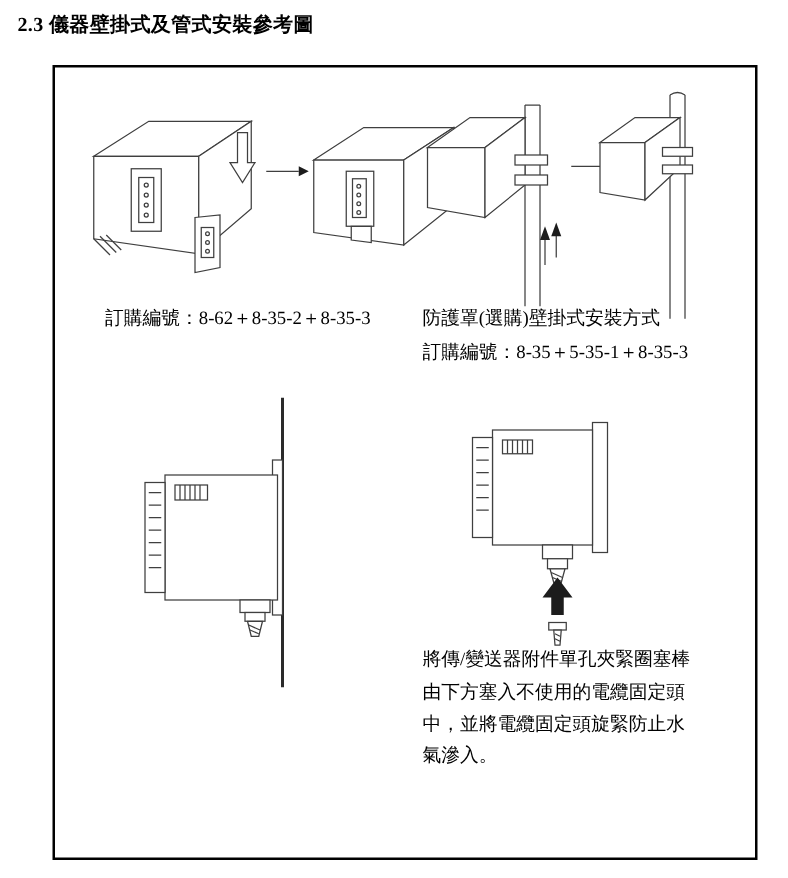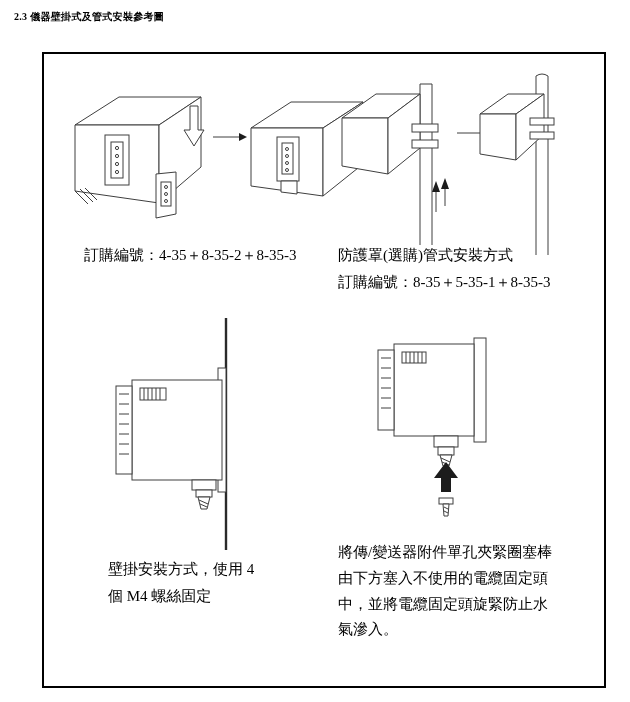--- a/index.html
+++ b/index.html
@@ -3,21 +3,21 @@
 <meta charset="utf-8">
 <style>
   * { margin:0; padding:0; box-sizing:border-box; }
   html,body { background:#ffffff; }
   body {
     width:630px; height:702px;
     font-family:"Liberation Serif","DejaVu Serif",serif;
     color:#000;
   }
   .page { position:relative; width:630px; height:702px; background:#fff; overflow:hidden; }
-  .heading { position:absolute; left:14px; top:10px; font-size:10px; font-weight:bold; letter-spacing:.3px; }
+  .heading { position:absolute; left:14px; top:10px; font-size:16px; font-weight:bold; letter-spacing:.3px; }
   .frame { position:absolute; left:42px; top:52px; width:564px; height:636px; border:2px solid #000; background:#fff; }
   .fig { position:absolute; }
   .fig svg { display:block; }
   .caption { position:absolute; font-size:15px; line-height:1.8; }
   .ln  { stroke:#3f3f3f; fill:none; stroke-width:1; }
   .lnf { stroke:#3f3f3f; fill:#ffffff; stroke-width:1; }
   .blk { fill:#1c1c1c; stroke:none; }
   .wall { stroke:#2a2a2a; stroke-width:2.4; }
 </style>
 </head>
@@ -117,25 +117,25 @@
       <path class="ln" d="M58,4 Q64,0 70,4"></path>
       <polygon class="lnf" points="2,42 30,22 66,22 38,42"></polygon>
       <polygon class="lnf" points="2,42 38,42 38,88 2,82"></polygon>
       <polygon class="lnf" points="38,42 66,22 66,62 38,88"></polygon>
       <rect class="lnf" x="52" y="46" width="24" height="7"></rect>
       <rect class="lnf" x="52" y="60" width="24" height="7"></rect>
     </svg>
   </div>
 
   <div class="caption" style="left:84px; top:242px;">
-    <div>訂購編號：4-35＋8-35-2＋8-35-3</div>
+    <div>訂購編號：8-62＋8-35-2＋8-35-3</div>
   </div>
 
   <div class="caption" style="left:338px; top:242px;">
-    <div>防護罩(選購)管式安裝方式</div>
+    <div>防護罩(選購)壁掛式安裝方式</div>
     <div>訂購編號：8-35＋5-35-1＋8-35-3</div>
   </div>
 
   <div class="fig" style="left:106px; top:318px;">
     <svg width="140" height="232" viewBox="0 0 140 232">
       <line class="wall" x1="120" y1="0" x2="120" y2="232"></line>
       <rect class="lnf" x="112" y="50" width="8" height="124"></rect>
       <rect class="lnf" x="26" y="62" width="90" height="100"></rect>
       <rect class="lnf" x="10" y="68" width="16" height="88"></rect>
       <line class="ln" x1="13" y1="76" x2="23" y2="76"></line>
@@ -152,21 +152,20 @@
       <line class="ln" x1="50" y1="70" x2="50" y2="82"></line>
       <line class="ln" x1="54" y1="70" x2="54" y2="82"></line>
       <rect class="lnf" x="86" y="162" width="24" height="10"></rect>
       <rect class="lnf" x="90" y="172" width="16" height="7"></rect>
       <polygon class="lnf" points="92,179 104,179 101,191 95,191"></polygon>
       <line class="ln" x1="93" y1="182" x2="102" y2="186"></line>
       <line class="ln" x1="94" y1="186" x2="101" y2="189"></line>
     </svg>
   </div>
 
-  <div class="caption" style="left:108px; top:556px; width:158px;">壁掛安裝方式，使用 4 個 M4 螺絲固定</div>
 
   <div class="fig" style="left:372px; top:336px;">
     <svg width="130" height="185" viewBox="0 0 130 185">
       <rect class="lnf" x="102" y="2" width="12" height="104"></rect>
       <rect class="lnf" x="22" y="8" width="80" height="92"></rect>
       <rect class="lnf" x="6" y="14" width="16" height="80"></rect>
       <line class="ln" x1="9" y1="22" x2="19" y2="22"></line>
       <line class="ln" x1="9" y1="32" x2="19" y2="32"></line>
       <line class="ln" x1="9" y1="42" x2="19" y2="42"></line>
       <line class="ln" x1="9" y1="52" x2="19" y2="52"></line>
@@ -188,15 +187,15 @@
       </g>
       <g>
         <rect class="lnf" x="67" y="162" width="14" height="6"></rect>
         <polygon class="lnf" points="71,168 77,168 76,180 72,180"></polygon>
         <line class="ln" x1="72" y1="171" x2="76" y2="173"></line>
         <line class="ln" x1="72" y1="175" x2="76" y2="177"></line>
       </g>
     </svg>
   </div>
 
-  <div class="caption" style="left:338px; top:516px; width:216px; line-height:1.72;margin-top:24px;">將傳/變送器附件單孔夾緊圈塞棒由下方塞入不使用的電纜固定頭中，並將電纜固定頭旋緊防止水氣滲入。</div>
+  <div class="caption" style="left:338px; top:516px; width:216px; line-height:1.72;">將傳/變送器附件單孔夾緊圈塞棒由下方塞入不使用的電纜固定頭中，並將電纜固定頭旋緊防止水氣滲入。</div>
 
 </div>
 
 </body></html>

